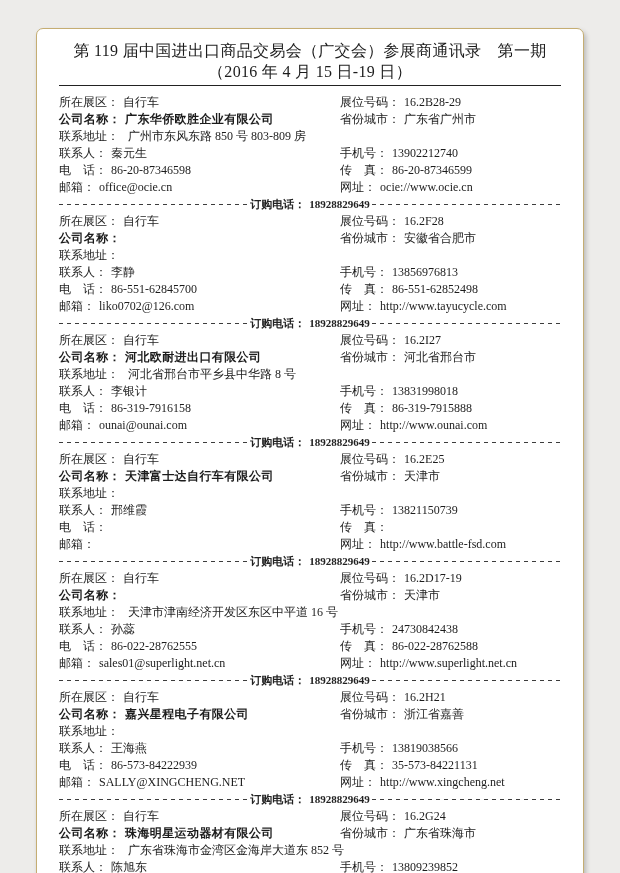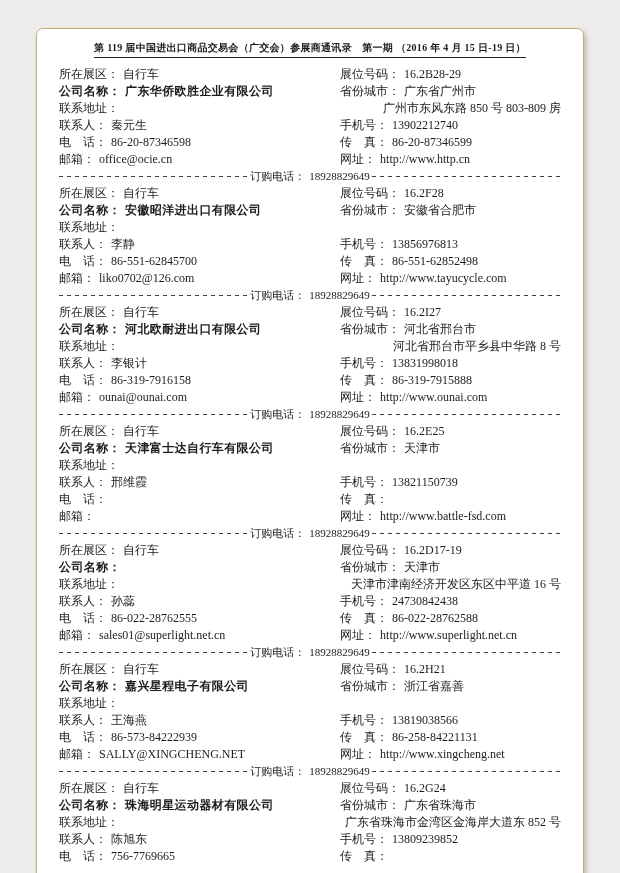--- a/index.html
+++ b/index.html
@@ -13,48 +13,49 @@
     width:548px;
     margin:28px auto 30px;
     background:#ffffff;
     border:1px solid #c5ad72;
     border-radius:7px;
     box-shadow:2px 3px 5px rgba(0,0,0,0.22);
     padding:10px 22px 16px 22px;
   }
   .doc-title {
     text-align:center;
-    font-size:10px;
-    font-weight:700;
+    font-size:16px;
+    font-weight:400;
     letter-spacing:0.3px;
     margin:2px 0 8px;
   }
   .doc-title .t-inner {
     display:inline-block;
     border-bottom:1px solid #222;
     padding-bottom:2px;
   }
   .entry { font-size:12px; }
   .row { display:flex; line-height:17px; }
   .cell { display:flex; align-items:baseline; white-space:nowrap; overflow:visible; }
   .cell.left  { width:56%; flex:0 0 56%; }
   .cell.right { flex:1 1 auto; }
-  .cell.full  { width:100%; flex:0 0 100%;justify-content:space-between; }
+  .cell.full  { width:100%; flex:0 0 100%; }
   .lbl { white-space:pre; }
   .val { margin-left:4px; white-space:pre; }
   .company { font-weight:bold; letter-spacing:0.4px; }
   .addr-val { margin-left:9px; }
   .sep {
     display:flex;
     align-items:center;
     height:14px;
     font-size:11px;
     line-height:14px;
     color:#222;
     margin:1px 0 2px;
+    font-weight:bold;
   }
   .dashline {
     flex:1 1 auto;
     height:1px;
     background:repeating-linear-gradient(to right,#3c3c3c 0 4px,transparent 4px 8px);
   }
   .sep .sep-text { padding:0 2px; white-space:pre; }
   .entry:last-child .sep { display:none; }
 </style>
 </head>
@@ -114,21 +115,21 @@
         <span class="val">86-20-87346599</span>
       </div>
     </div>
     <div class="row">
       <div class="cell left">
         <span class="lbl">邮箱：</span>
         <span class="val">office@ocie.cn</span>
       </div>
       <div class="cell right">
         <span class="lbl">网址：</span>
-        <span class="val">http://www.http.cn</span>
+        <span class="val">ocie://www.ocie.cn</span>
       </div>
     </div>
     <div class="sep">
       <span class="dashline"></span>
       <span class="sep-text">订购电话：</span>
       <span class="sep-text">18928829649</span>
       <span class="dashline"></span>
     </div>
   </div>
 
@@ -139,21 +140,20 @@
         <span class="val">自行车</span>
       </div>
       <div class="cell right">
         <span class="lbl">展位号码：</span>
         <span class="val">16.2F28</span>
       </div>
     </div>
     <div class="row">
       <div class="cell left">
         <span class="lbl company">公司名称：</span>
-        <span class="val company">安徽昭洋进出口有限公司</span>
       </div>
       <div class="cell right">
         <span class="lbl">省份城市：</span>
         <span class="val">安徽省合肥市</span>
       </div>
     </div>
     <div class="row">
       <div class="cell full">
         <span class="lbl">联系地址：</span>
       </div>
@@ -425,21 +425,21 @@
         <span class="val">13819038566</span>
       </div>
     </div>
     <div class="row">
       <div class="cell left">
         <span class="lbl">电　话：</span>
         <span class="val">86-573-84222939</span>
       </div>
       <div class="cell right">
         <span class="lbl">传　真：</span>
-        <span class="val">86-258-84221131</span>
+        <span class="val">35-573-84221131</span>
       </div>
     </div>
     <div class="row">
       <div class="cell left">
         <span class="lbl">邮箱：</span>
         <span class="val">SALLY@XINGCHENG.NET</span>
       </div>
       <div class="cell right">
         <span class="lbl">网址：</span>
         <span class="val">http://www.xingcheng.net</span>

